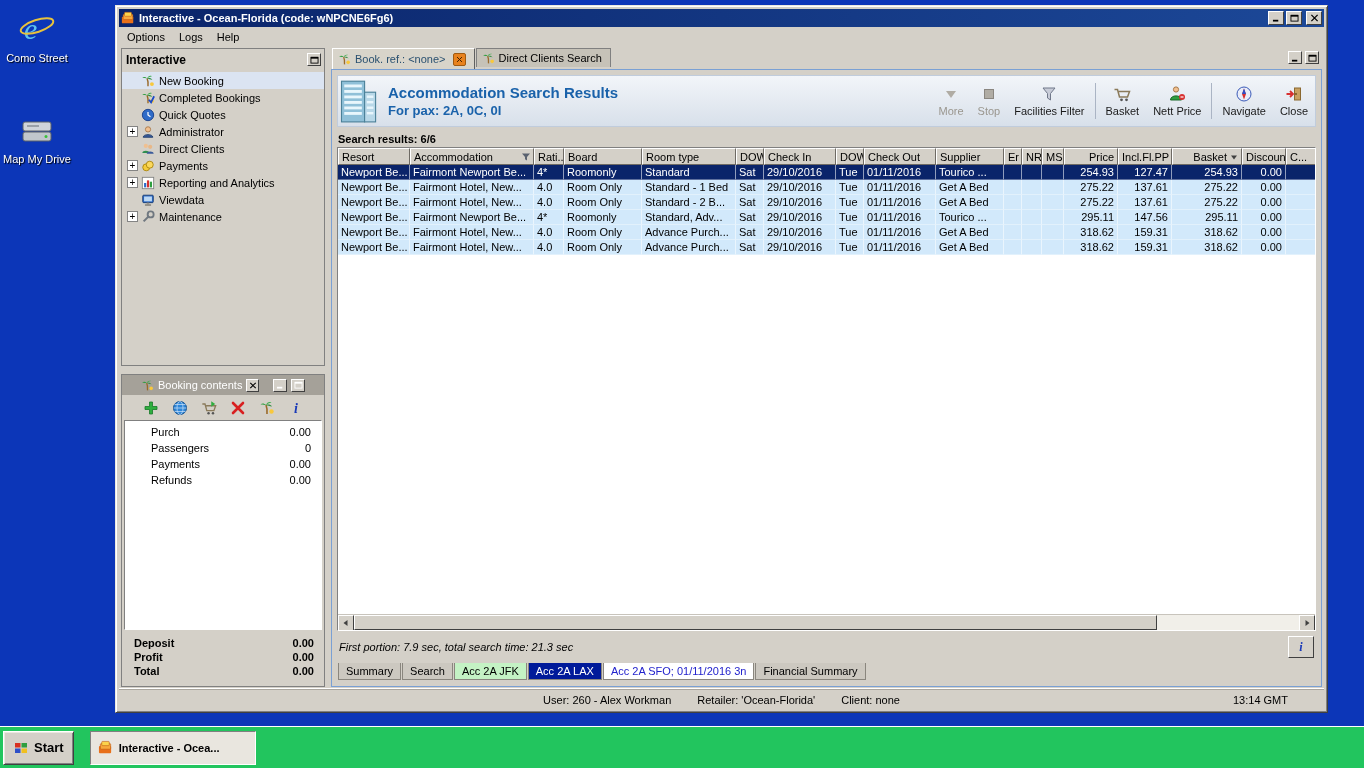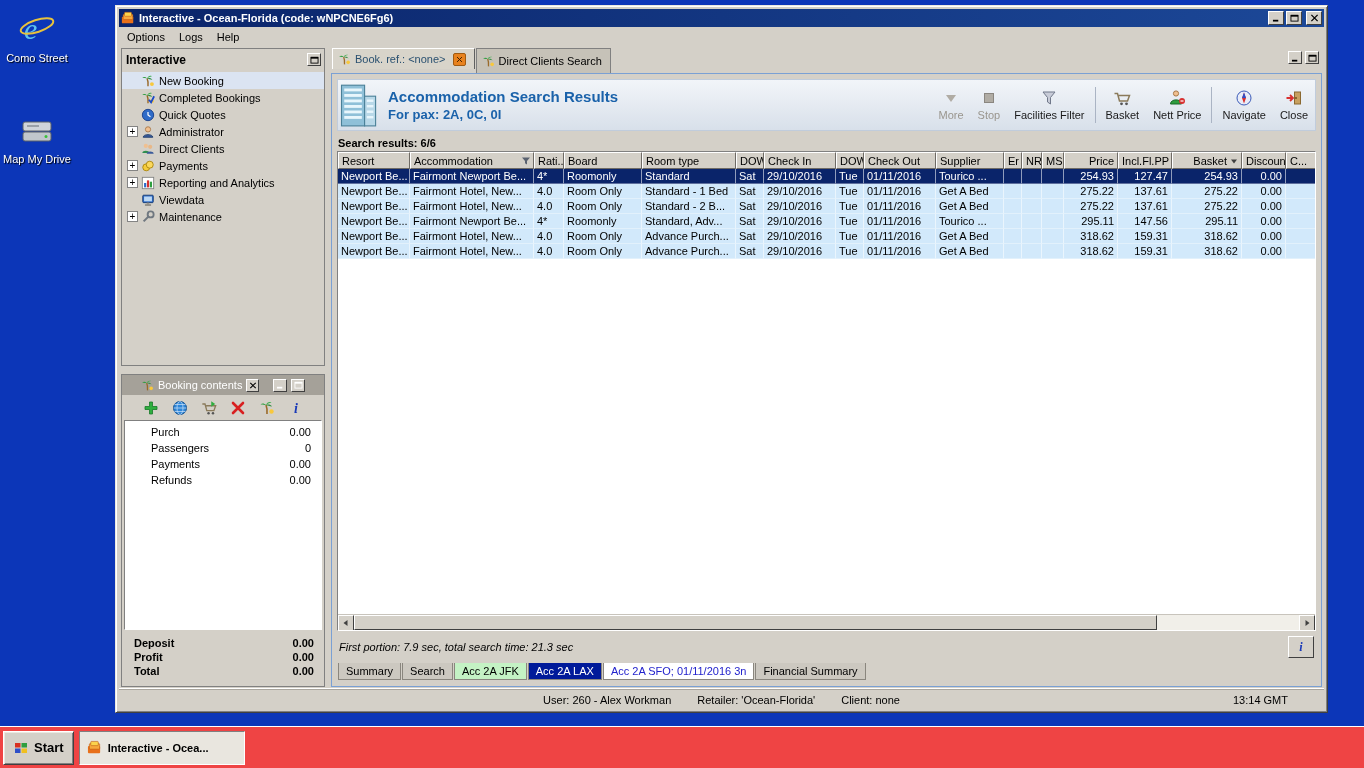--- a/index.html
+++ b/index.html
@@ -57,21 +57,21 @@
   .pb-tool { width:18px; height:18px; display:flex; align-items:center; justify-content:center; }
   .pb-list { flex:1; background:#fff; border: 1px solid; border-color:#808080 #fff #fff #808080; margin:0 2px; padding-top:3px; }
   .pb-row { display:flex; justify-content:space-between; padding:2px 10px 2px 26px; }
   .pb-totals { padding:6px 10px 8px 12px; }
   .pb-total-row { display:flex; justify-content:space-between; font-weight:bold; padding:1px 0; }
 
   
   .main-col { flex:1; display:flex; flex-direction:column; min-width:0; }
   .tabstrip { flex:0 0 21px; display:flex; align-items:flex-end; position:relative; padding-left:1px; }
   .tabs { display:flex; gap:1px; }
-  .tab { height:25px; display:flex; align-items:center; gap:4px; padding:0 8px 0 5px;
+  .tab { height:19px; display:flex; align-items:center; gap:4px; padding:0 8px 0 5px;
     background:#c6c2b8; border:1px solid #808080; border-bottom:none; }
   .tab.active { height:21px; background:#d8d4ca; color:#2a5070; border-color:#fff #606060 #d8d4ca #fff; }
   .tab-close { width:13px; height:13px; margin-left:3px; display:none; align-items:center; justify-content:center;
     background:#e8821e; border:1px solid #a05a10; border-radius:2px; color:#402000; }
   .tab-close.show { display:flex; }
   .ts-buttons { position:absolute; right:3px; top:3px; display:flex; gap:3px; }
 
   .content-panel { flex:1; border:1px solid #7aa0d4; background:#d4d0c8; display:flex; flex-direction:column; padding:5px 5px 4px; min-height:0; }
   .res-header { flex:0 0 52px; background:linear-gradient(#f2f5f9,#d8e0ea); border:1px solid #c0ccdc;
     display:flex; align-items:center; gap:10px; padding:0 0; }
@@ -114,22 +114,22 @@
   .btab.v-green { background:#c4f2c4; }
   .btab.v-navy  { background:#001a9a; color:#fff; }
   .btab.v-white { background:#fff; color:#2222cc; }
 
   .win-status { flex:0 0 20px; display:flex; align-items:center; position:relative;
     border-top:1px solid #aaa69e; box-shadow:0 -1px 0 #fff; padding:0 8px; }
   .ws-center { position:absolute; left:50%; transform:translateX(-50%); display:flex; gap:26px; white-space:nowrap; }
   .ws-time { margin-left:auto; padding-right:28px; }
 
   
-  .taskbar { position:absolute; left:0; bottom:0; width:1364px; height:42px; background:#ef4444;
-    border-top:1px solid #fff; display:flex; align-items:center; gap:5px; padding:0 3px; }
+  .taskbar { position:absolute; left:0; bottom:0; width:1364px; height:42px; background:#22c55e;
+    border-top:1px solid #fff; display:flex; align-items:center; gap:16px; padding:0 3px; }
   .start-btn { height:34px; display:flex; align-items:center; gap:5px; padding:0 9px; font-weight:bold; font-size:13px;
     background:#d4d0c8; border:1px solid; border-color:#fff #404040 #404040 #fff;
     box-shadow: inset 1px 1px 0 #ece9e0, inset -1px -1px 0 #808080; }
   .tasks { display:flex; gap:4px; }
   .task-btn { height:34px; width:166px; display:flex; align-items:center; gap:6px; padding:0 7px; font-weight:bold;
     background:#e9e6df; border:1px solid; border-color:#808080 #fff #fff #808080; }
   .task-btn span { white-space:nowrap; overflow:hidden; }
   .tray { margin-left:auto; height:36px; display:flex; align-items:center; gap:5px; padding:0 10px 0 8px;
     border:1px solid; border-color:#808080 #fff #fff #808080; }
   .tray-icons { display:flex; gap:4px; align-items:center; }

